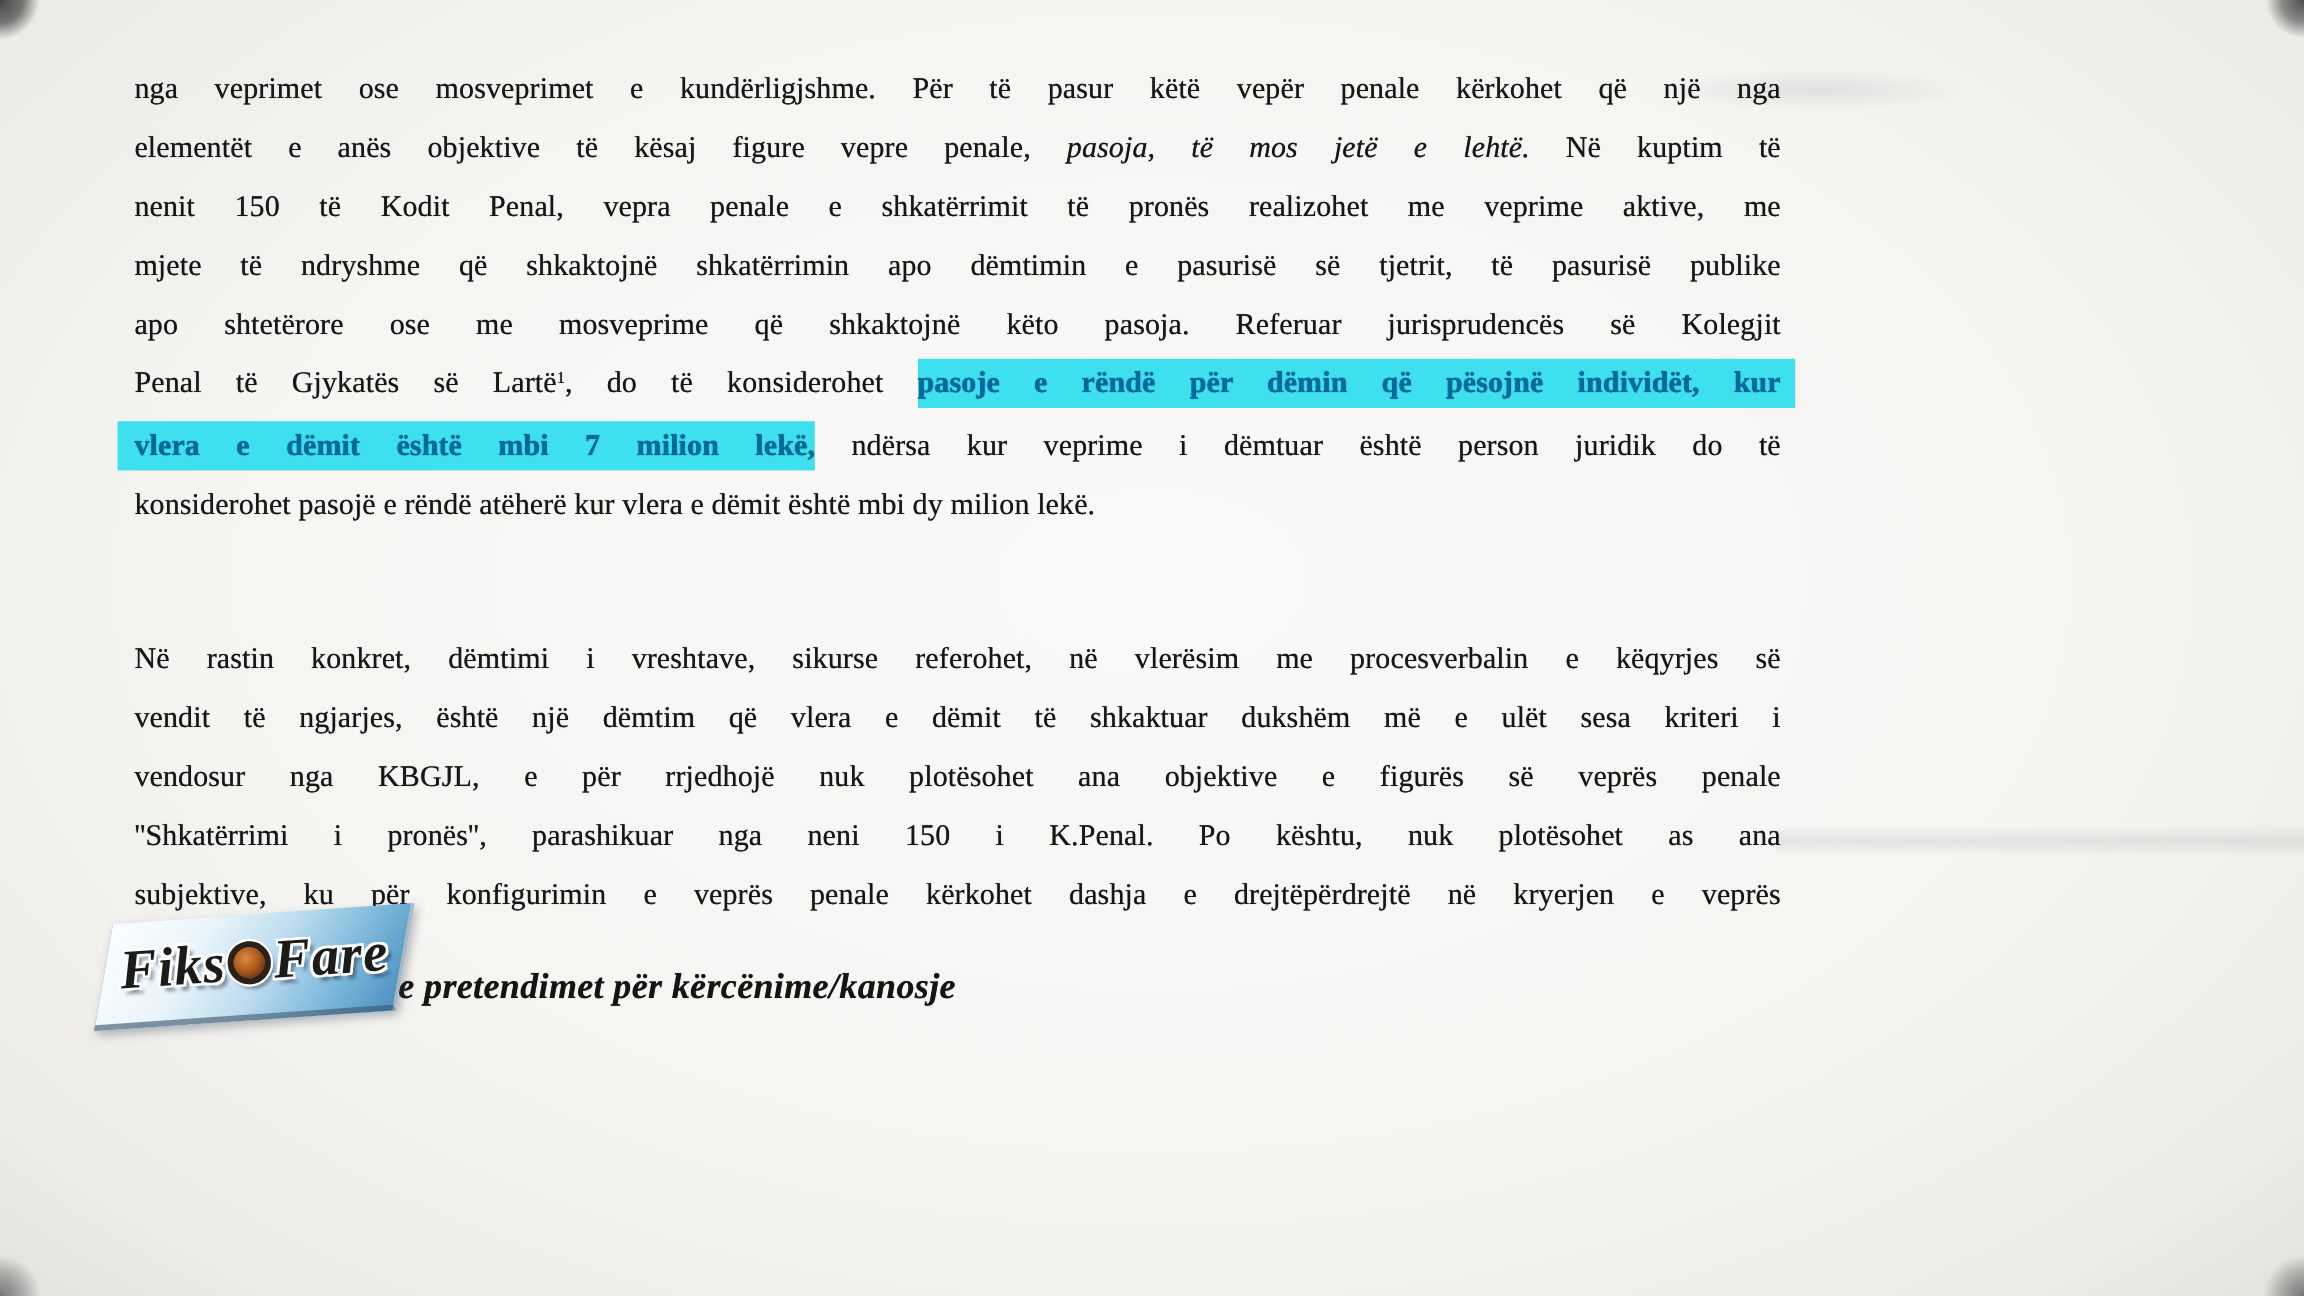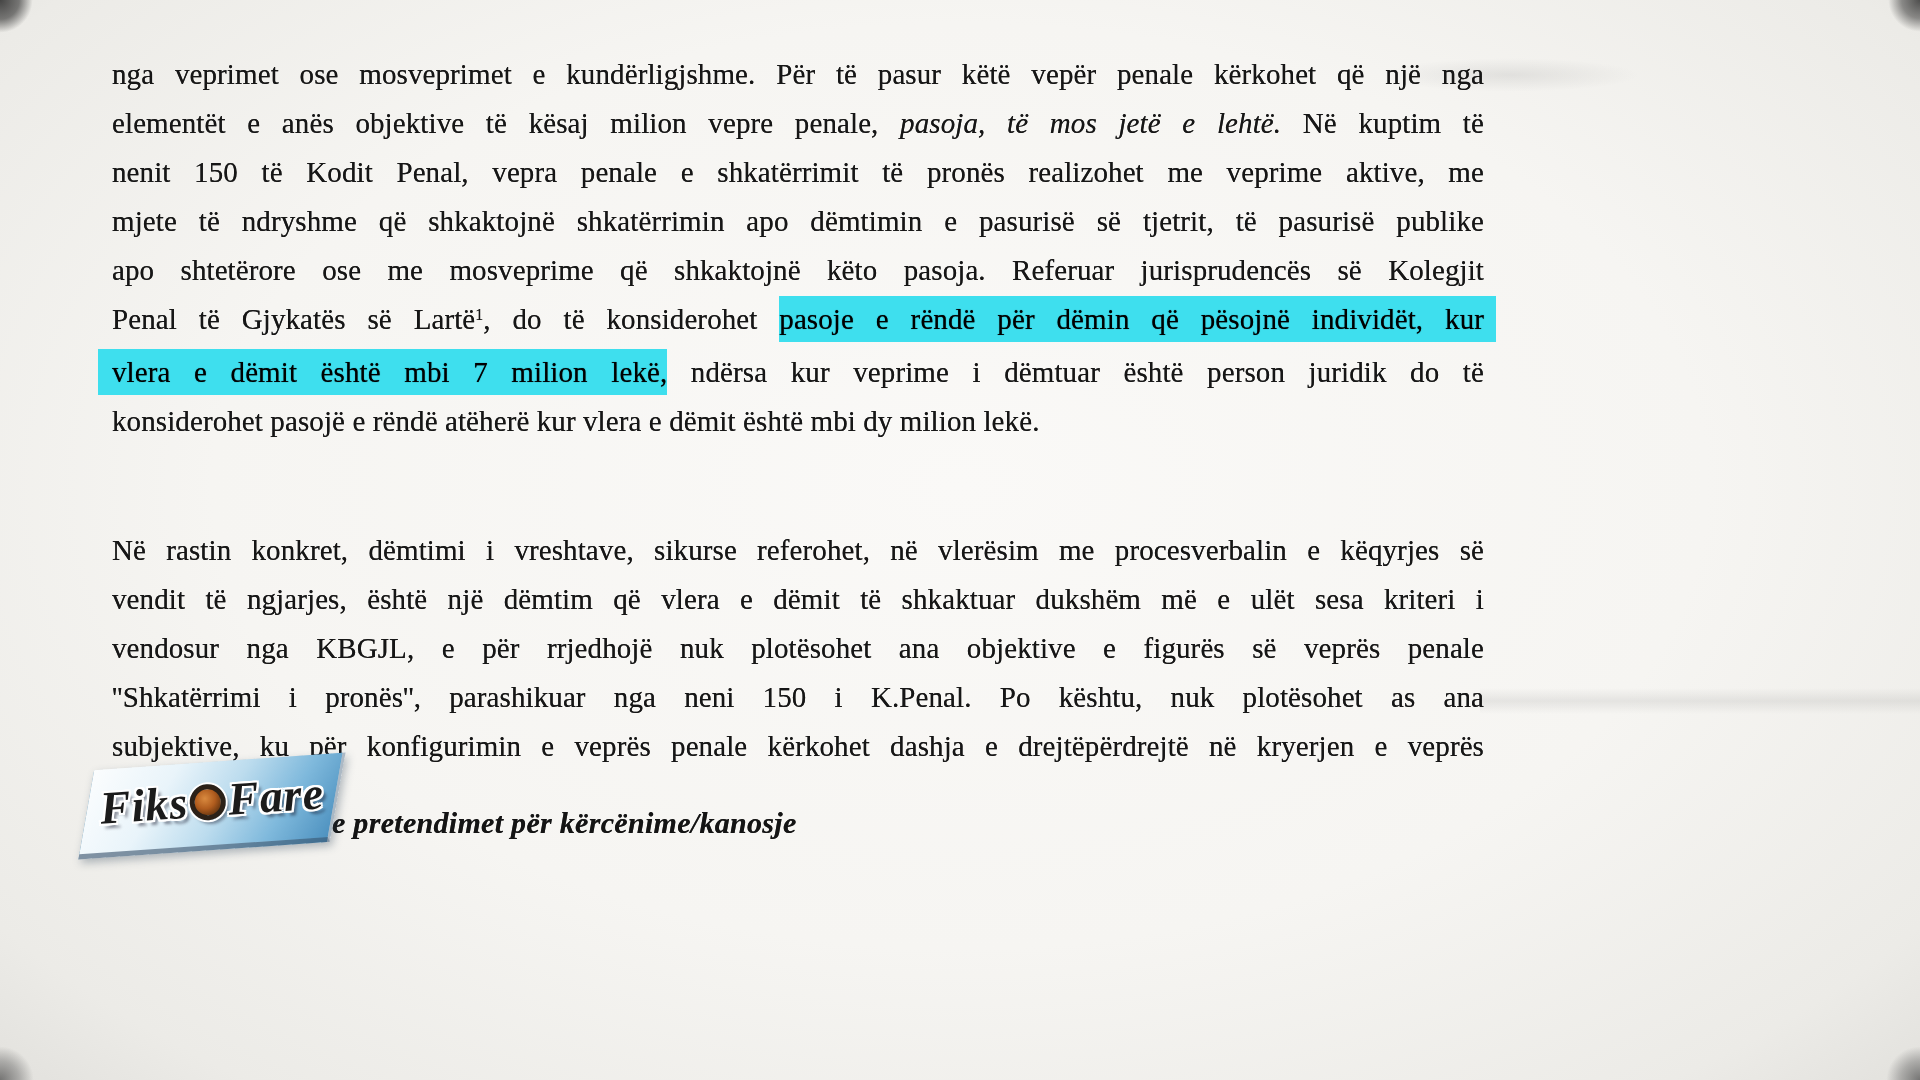--- a/index.html
+++ b/index.html
@@ -19,33 +19,33 @@
   .sc-tl{left:0;top:0;background:radial-gradient(circle at 0 0,rgba(40,40,40,.85) 0%,rgba(40,40,40,.6) 40%,transparent 68%);}
   .sc-tr{right:0;top:0;background:radial-gradient(circle at 100% 0,rgba(40,40,40,.8) 0%,rgba(40,40,40,.5) 38%,transparent 66%);}
   .sc-bl{left:0;bottom:0;background:radial-gradient(circle at 0 100%,rgba(70,70,70,.7) 0%,rgba(90,90,90,.4) 40%,transparent 70%);}
   .sc-br{right:0;bottom:0;background:radial-gradient(circle at 100% 100%,rgba(70,70,70,.7) 0%,rgba(90,90,90,.4) 40%,transparent 70%);}
   .smudge{position:absolute;pointer-events:none;background:linear-gradient(180deg,transparent,rgba(120,120,120,.14),transparent);}
   .sm-1{left:1480px;top:688px;width:440px;height:26px;}
   .sm-2{left:1380px;top:58px;width:260px;height:34px;background:radial-gradient(ellipse,rgba(140,140,140,.18),transparent 70%);}
 
   .doc{
     position:absolute;left:112px;top:50px;width:1372px;
-    font-size:29px;line-height:49px;
+    font-size:25px;line-height:49px;
     text-shadow:0 0 .6px rgba(0,0,0,.75);
     letter-spacing:.1px;
   }
   .para{margin:0;}
   .para + .para{margin-top:80px;}
   .line{text-align:justify;}
   .line.jl{text-align-last:justify;}
   .s-i{font-style:italic;margin-top:44px;}
   .s-hb{
     background:var(--hl);
-    font-weight:normal;
-    color:#000000;
+    font-weight:bold;
+    color:#0369a1;
     padding-top:7px;padding-bottom:7px;
     text-shadow:0 0 .8px rgba(0,20,25,.8);
   }
   .s-start{margin-left:-14px;padding-left:14px;}
   .s-end{margin-right:-12px;padding-right:12px;}
   .s-sup{font-size:.55em;position:relative;top:-.55em;letter-spacing:0;}
 
   .footer{position:absolute;left:0;top:770px;width:1000px;height:130px;}
   .caption{
     position:absolute;left:212px;top:36px;
@@ -89,21 +89,21 @@
 <div class="scan-corner sc-tl"></div>
 <div class="scan-corner sc-tr"></div>
 <div class="scan-corner sc-bl"></div>
 <div class="scan-corner sc-br"></div>
 <div class="smudge sm-1"></div>
 <div class="smudge sm-2"></div>
 
 <div class="doc">
   <div class="para">
       <div class="line jl"><span>nga veprimet ose mosveprimet e kundërligjshme. Për të pasur këtë vepër penale kërkohet që një nga</span></div>
-      <div class="line jl"><span>elementët e anës objektive të kësaj milion vepre penale, </span><span class="s-i">pasoja, të mos jetë e lehtë.</span><span> Në kuptim të</span></div>
+      <div class="line jl"><span>elementët e anës objektive të kësaj figure vepre penale, </span><span class="s-i">pasoja, të mos jetë e lehtë.</span><span> Në kuptim të</span></div>
       <div class="line jl"><span>nenit 150 të Kodit Penal, vepra penale e shkatërrimit të pronës realizohet me veprime aktive, me</span></div>
       <div class="line jl"><span>mjete të ndryshme që shkaktojnë shkatërrimin apo dëmtimin e pasurisë së tjetrit, të pasurisë publike</span></div>
       <div class="line jl"><span>apo shtetërore ose me mosveprime që shkaktojnë këto pasoja. Referuar jurisprudencës së Kolegjit</span></div>
       <div class="line jl"><span>Penal të Gjykatës së Lartë</span><span class="s-sup">1</span><span>, do të konsiderohet </span><span class="s-hb s-end">pasoje e rëndë për dëmin që pësojnë individët, kur</span></div>
       <div class="line jl"><span class="s-hb s-start">vlera e dëmit është mbi 7 milion lekë,</span><span> ndërsa kur veprime i dëmtuar është person juridik do të</span></div>
       <div class="line"><span>konsiderohet pasojë e rëndë atëherë kur vlera e dëmit është mbi dy milion lekë.</span></div>
     </div>
   <div class="para">
       <div class="line jl"><span>Në rastin konkret, dëmtimi i vreshtave, sikurse referohet, në vlerësim me procesverbalin e këqyrjes së</span></div>
       <div class="line jl"><span>vendit të ngjarjes,  është një dëmtim që vlera e dëmit të shkaktuar dukshëm më e ulët sesa kriteri i</span></div>

